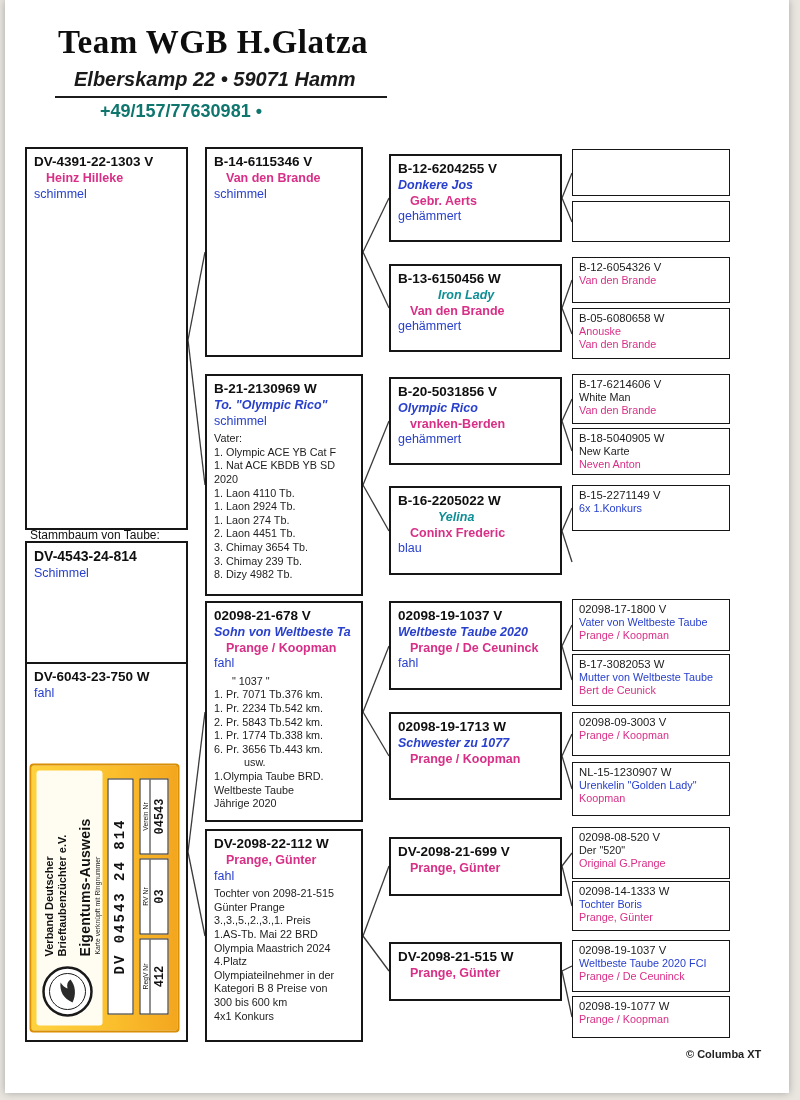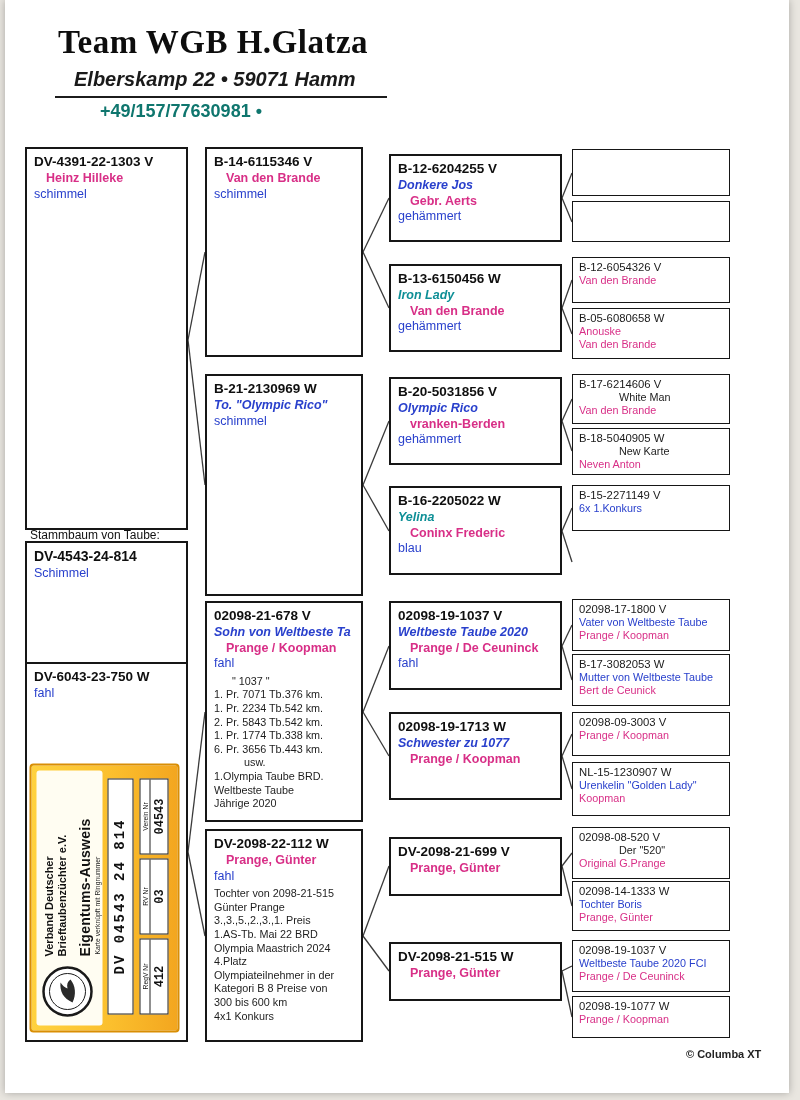--- a/index.html
+++ b/index.html
@@ -27,24 +27,24 @@
   .c1 { left:25px;  width:163px; }
   .c2 { left:205px; width:158px; }
   .c3 { left:389px; width:173px; }
   .c4 { left:572px; width:158px; border-width:1.5px; padding:3px 6px 2px; }
 
   .ring   { font-weight:bold; font-size:13.5px; color:#0f0f0f; margin-bottom:2px; }
   .c4 .ring { font-size:11.3px; font-weight:normal; color:#1a1a1a; margin-bottom:1px; }
   .pink   { color:#d82f87; font-weight:bold; font-size:12.5px; line-height:1.25;margin-left:12px; }
   .blue   { color:#2940cc; font-size:12.5px; line-height:1.25; }
   .blue-i { color:#2940cc; font-style:italic; font-weight:bold; font-size:12.5px; line-height:1.25; }
-  .teal-i { color:#0e8f96; font-style:italic; font-weight:bold; font-size:12.5px; line-height:1.25; }
+  .teal-i { color:#0e8f96; font-style:italic; font-weight:bold; font-size:12.5px; line-height:1.25;margin-left:40px; }
   .detail { font-size:10.8px; color:#1d1d1d; white-space:pre-wrap; line-height:1.26; margin-top:3px; }
   .c4 .pink, .c4 .blue { font-weight:normal; font-size:10.8px; line-height:1.2; }
-  .c4 .dark { color:#222; font-size:10.8px; line-height:1.2;margin-left:40px; }
+  .c4 .dark { color:#222; font-size:10.8px; line-height:1.2; }
   .c4 .pinkb { color:#d82f87; font-size:10.8px; line-height:1.2; }
 
   .subj-label { position:absolute; left:30px; top:528px; font-size:12px; color:#111; }
 
   
   #connectors { position:absolute; left:0; top:0; pointer-events:none; }
 
   
   .card-wrap { position:absolute; left:-30px; top:823px; width:269px; height:150px; transform:rotate(-90deg); }
   .card { position:relative; width:100%; height:100%; background:linear-gradient(180deg,#ffd23f 0%,#fbbf2d 55%,#f3a61f 100%); border:2px solid #d98e04; border-radius:4px; }
@@ -126,20 +126,31 @@
   <div class="box c2" style="top:147px;height:210px">
     <div class="ring">B-14-6115346 V</div>
     <div class="pink">Van den Brande</div>
     <div class="blue">schimmel</div>
   </div>
 
   <div class="box c2" style="top:374px;height:222px">
     <div class="ring">B-21-2130969 W</div>
     <div class="blue-i">To. "Olympic Rico"</div>
     <div class="blue">schimmel</div>
+    <div class="detail">Vater:
+1. Olympic ACE YB Cat F
+1. Nat ACE KBDB YB SD
+2020
+1. Laon 4110 Tb.
+1. Laon 2924 Tb.
+1. Laon 274 Tb.
+2. Laon 4451 Tb.
+3. Chimay 3654 Tb.
+3. Chimay 239 Tb.
+8. Dizy 4982 Tb.</div>
   </div>
 
   <div class="box c2" style="top:601px;height:221px">
     <div class="ring">02098-21-678 V</div>
     <div class="blue-i">Sohn von Weltbeste Ta</div>
     <div class="pink">Prange / Koopman</div>
     <div class="blue">fahl</div>
     <div class="detail">      " 1037 "
 1. Pr. 7071 Tb.376 km.
 1. Pr. 2234 Tb.542 km.

